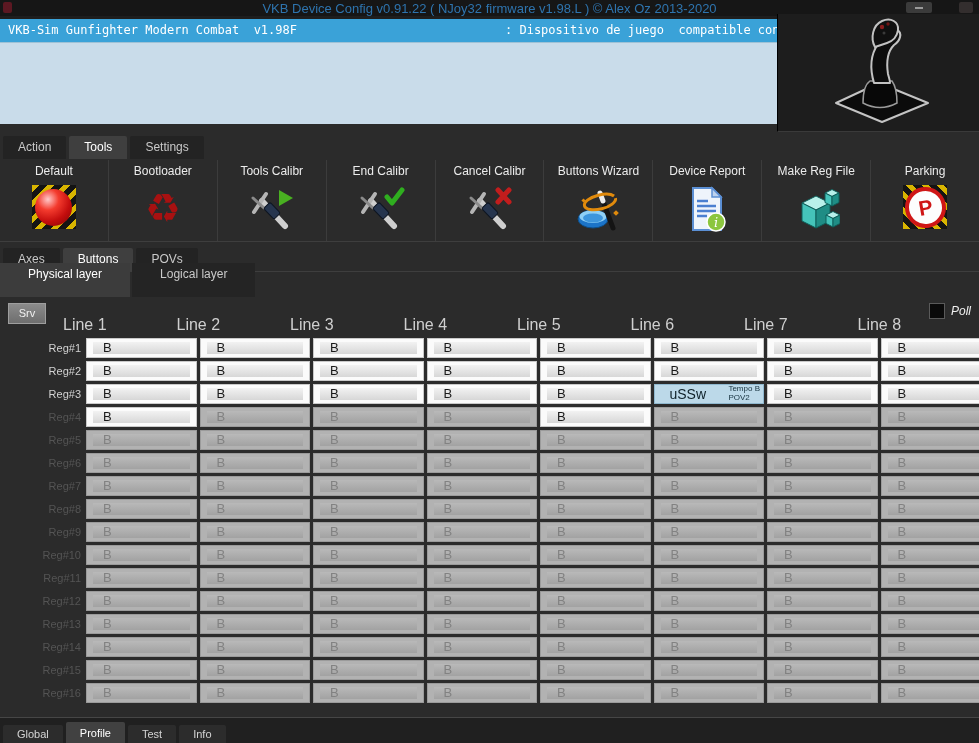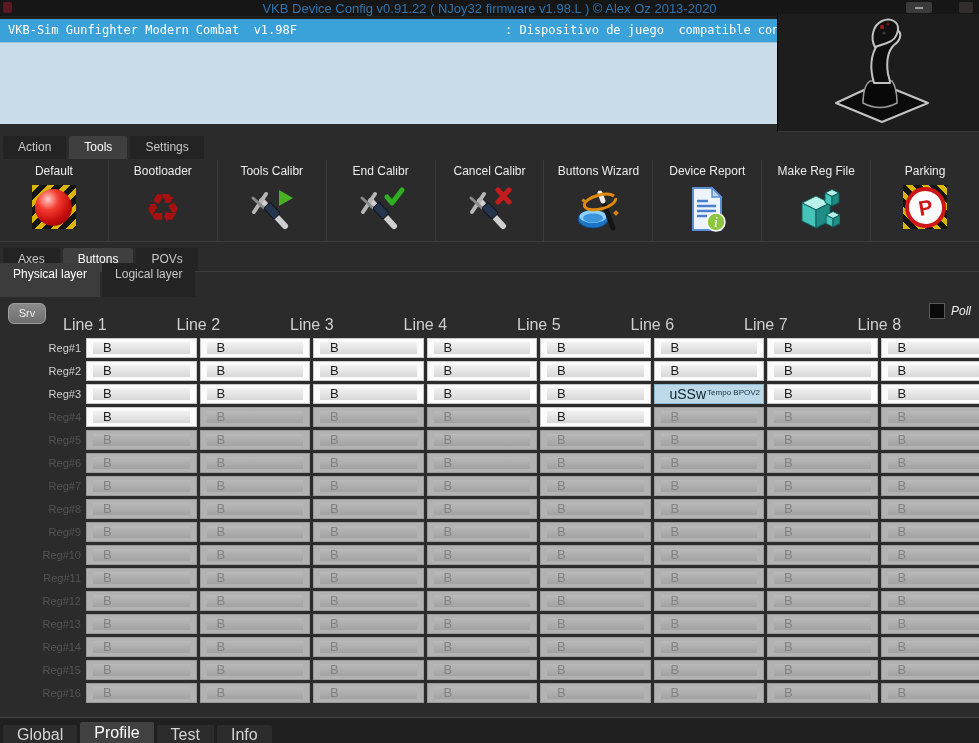--- a/index.html
+++ b/index.html
@@ -40,50 +40,50 @@
   .hazard{width:44px;height:44px;margin:2px;background:repeating-linear-gradient(135deg,#d8b500 0 5px,#141414 5px 11px);display:flex;align-items:center;justify-content:center;}
   .hazard2{background:repeating-linear-gradient(45deg,#d8b500 0 5px,#141414 5px 11px);}
   .redball{width:37px;height:37px;border-radius:50%;background:radial-gradient(circle at 35% 28%,#ffc9c9 0%,#f43b2e 30%,#c40d0d 62%,#7b0404 100%);}
   .recycle{font-size:40px;line-height:46px;color:#a81111;font-family:"DejaVu Sans",sans-serif;}
   .pcircle{width:33px;height:33px;border-radius:50%;background:#fdfdfd;border:4px solid #cf1616;display:flex;align-items:center;justify-content:center;transform:rotate(-10deg);}
   .pletter{font-size:21px;font-weight:bold;color:#cf1616;}
   
   .section-tabs{position:absolute;left:0;top:248px;height:23px;display:flex;align-items:flex-end;}
   .section-rule{position:absolute;left:0;top:271px;width:979px;height:1px;background:#3e3e3e;}
   .layer-tabs{position:absolute;left:0;top:273px;height:24px;display:flex;align-items:flex-end;}
-  .ltab{height:34px;line-height:23px;padding:0 13px;font-size:12px;color:#c9c9c9;background:#242424;margin-right:2px;}
+  .ltab{height:34px;line-height:23px;padding:0 28px;font-size:12px;color:#c9c9c9;background:#242424;margin-right:2px;}
   .ltab.sel{background:#3c3c3c;color:#ffffff;}
   
   .srv-btn{position:absolute;left:8px;top:303px;width:36px;height:19px;background:linear-gradient(#8b8b8b,#6e6e6e);
-    border:1px solid #9e9e9e;border-radius:6px;font-size:11px;color:#f0f0f0;text-align:center;line-height:18px;}
+    border:1px solid #9e9e9e;border-radius:0;font-size:11px;color:#f0f0f0;text-align:center;line-height:18px;}
   .poll-wrap{position:absolute;right:8px;top:303px;height:16px;display:flex;align-items:center;font-style:italic;}
   .poll-box{width:14px;height:14px;background:#0a0a0a;border:1px solid #5a5a5a;margin-right:6px;}
   .poll-label{font-size:12px;color:#f0f0f0;}
   .col-headers{position:absolute;left:57px;top:316px;width:908px;height:16px;display:flex;}
   .col-header{flex:1;padding-left:6px;font-size:16px;color:#cfcfcf;}
   .grid-rows{position:absolute;left:0;top:336px;width:979px;padding-left:29px;}
   .grid-row{display:flex;height:23px;align-items:center;}
   .row-label{width:52px;text-align:right;font-size:11px;color:#d2d2d2;flex:none;}
   .row-label.dim{color:#545454;}
   .row-cells{display:flex;flex:1;margin-left:5px;margin-right:14px;}
   .cell-wrap{flex:1;padding-right:3px;box-sizing:border-box;}
   .cell{position:relative;height:20px;border-radius:1px;}
   .cell.enabled{background:#fbfbfb;box-shadow:inset 0 0 0 1px #c9c9c9;}
   .cell.disabled{background:#b2b2b2;box-shadow:inset 0 0 0 1px #9b9b9b;}
   .band{position:absolute;left:7px;right:7px;top:4px;bottom:4px;background:linear-gradient(#f2f2f2,#d7d7d7);}
   .cell.disabled .band{background:linear-gradient(#b9b9b9,#a2a2a2);}
   .blabel{position:absolute;left:17px;top:2px;font-size:13px;color:#1a1a1a;}
   .cell.disabled .blabel{color:#828282;}
   .cell.special{background:#bcd9e9;box-shadow:inset 0 0 0 1px #8fb8cf;display:flex;align-items:center;}
   .sp-main{font-size:14px;color:#0f2129;margin-left:16px;}
-  .sp-tags{margin-left:auto;margin-right:4px;display:flex;flex-direction:row;font-size:8px;line-height:8.5px;color:#16323f;}
+  .sp-tags{margin-left:auto;margin-right:4px;display:flex;flex-direction:column;font-size:8px;line-height:8.5px;color:#16323f;}
   
   .bottom-bar{position:absolute;left:0;top:717px;width:979px;height:26px;background:#202020;border-top:1px solid #464646;}
   .bottom-tabs{position:absolute;left:0;top:4px;height:22px;display:flex;align-items:flex-end;}
-  .btab{height:19px;line-height:19px;padding:0 14px;font-size:16px;color:#d4d4d4;background:#2c2c2c;margin-left:3px;border-radius:2px 2px 0 0;}
+  .btab{height:19px;line-height:19px;padding:0 14px;font-size:11px;color:#d4d4d4;background:#2c2c2c;margin-left:3px;border-radius:2px 2px 0 0;}
   .btab.sel{background:#414141;color:#ffffff;height:22px;line-height:22px;}
 </style>
 </head>
 <body>
 
 <div class="titlebar">
   <div class="app-icon"></div>
   <div class="win-title">VKB Device Config v0.91.22 ( NJoy32 firmware v1.98.L ) © Alex Oz 2013-2020</div>
   <div class="btn-min">
       <div class="dash"></div>

